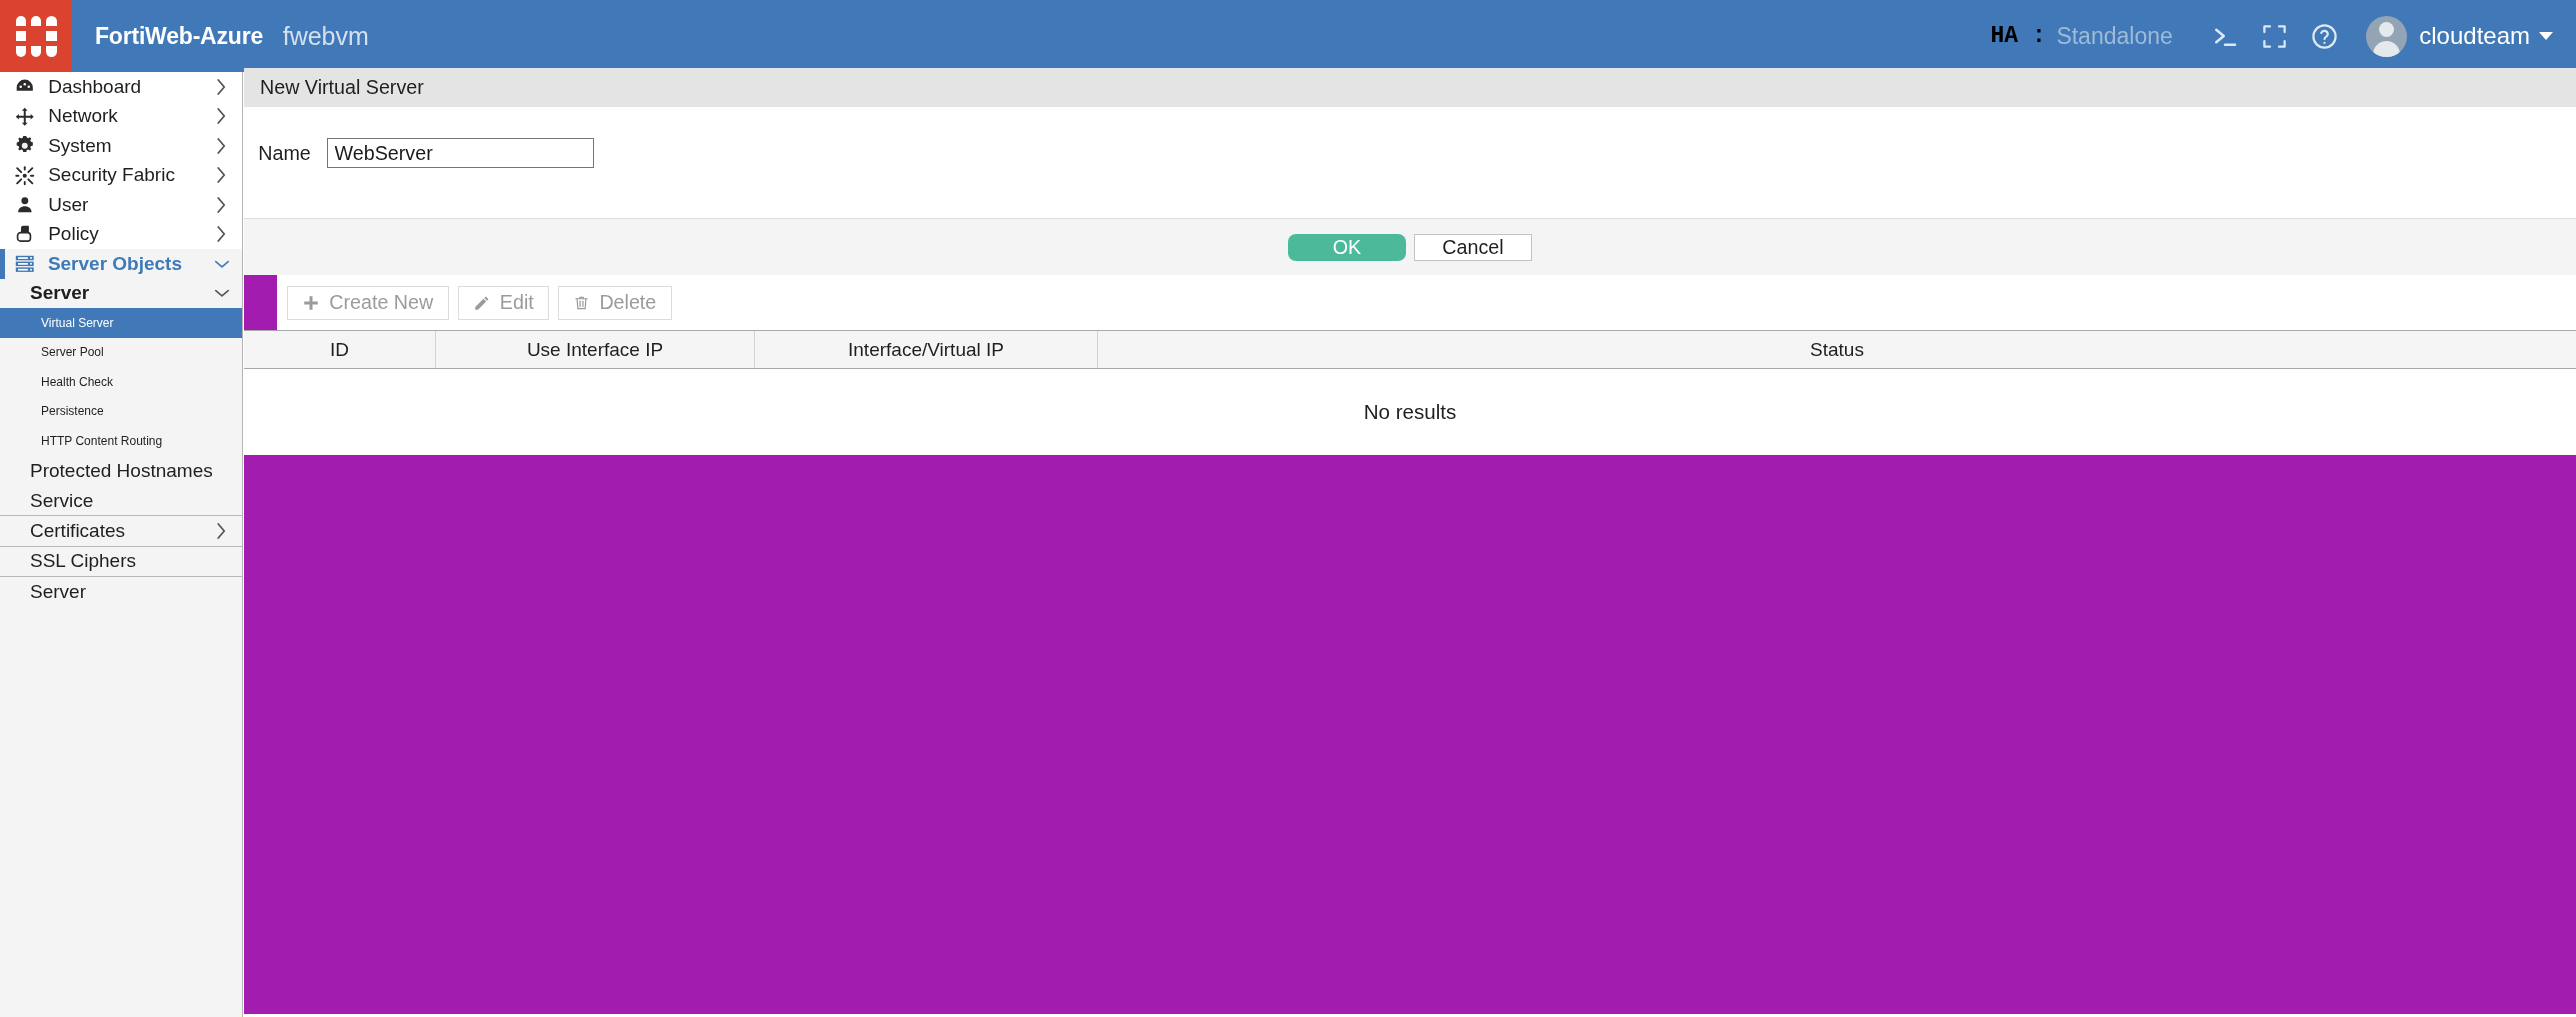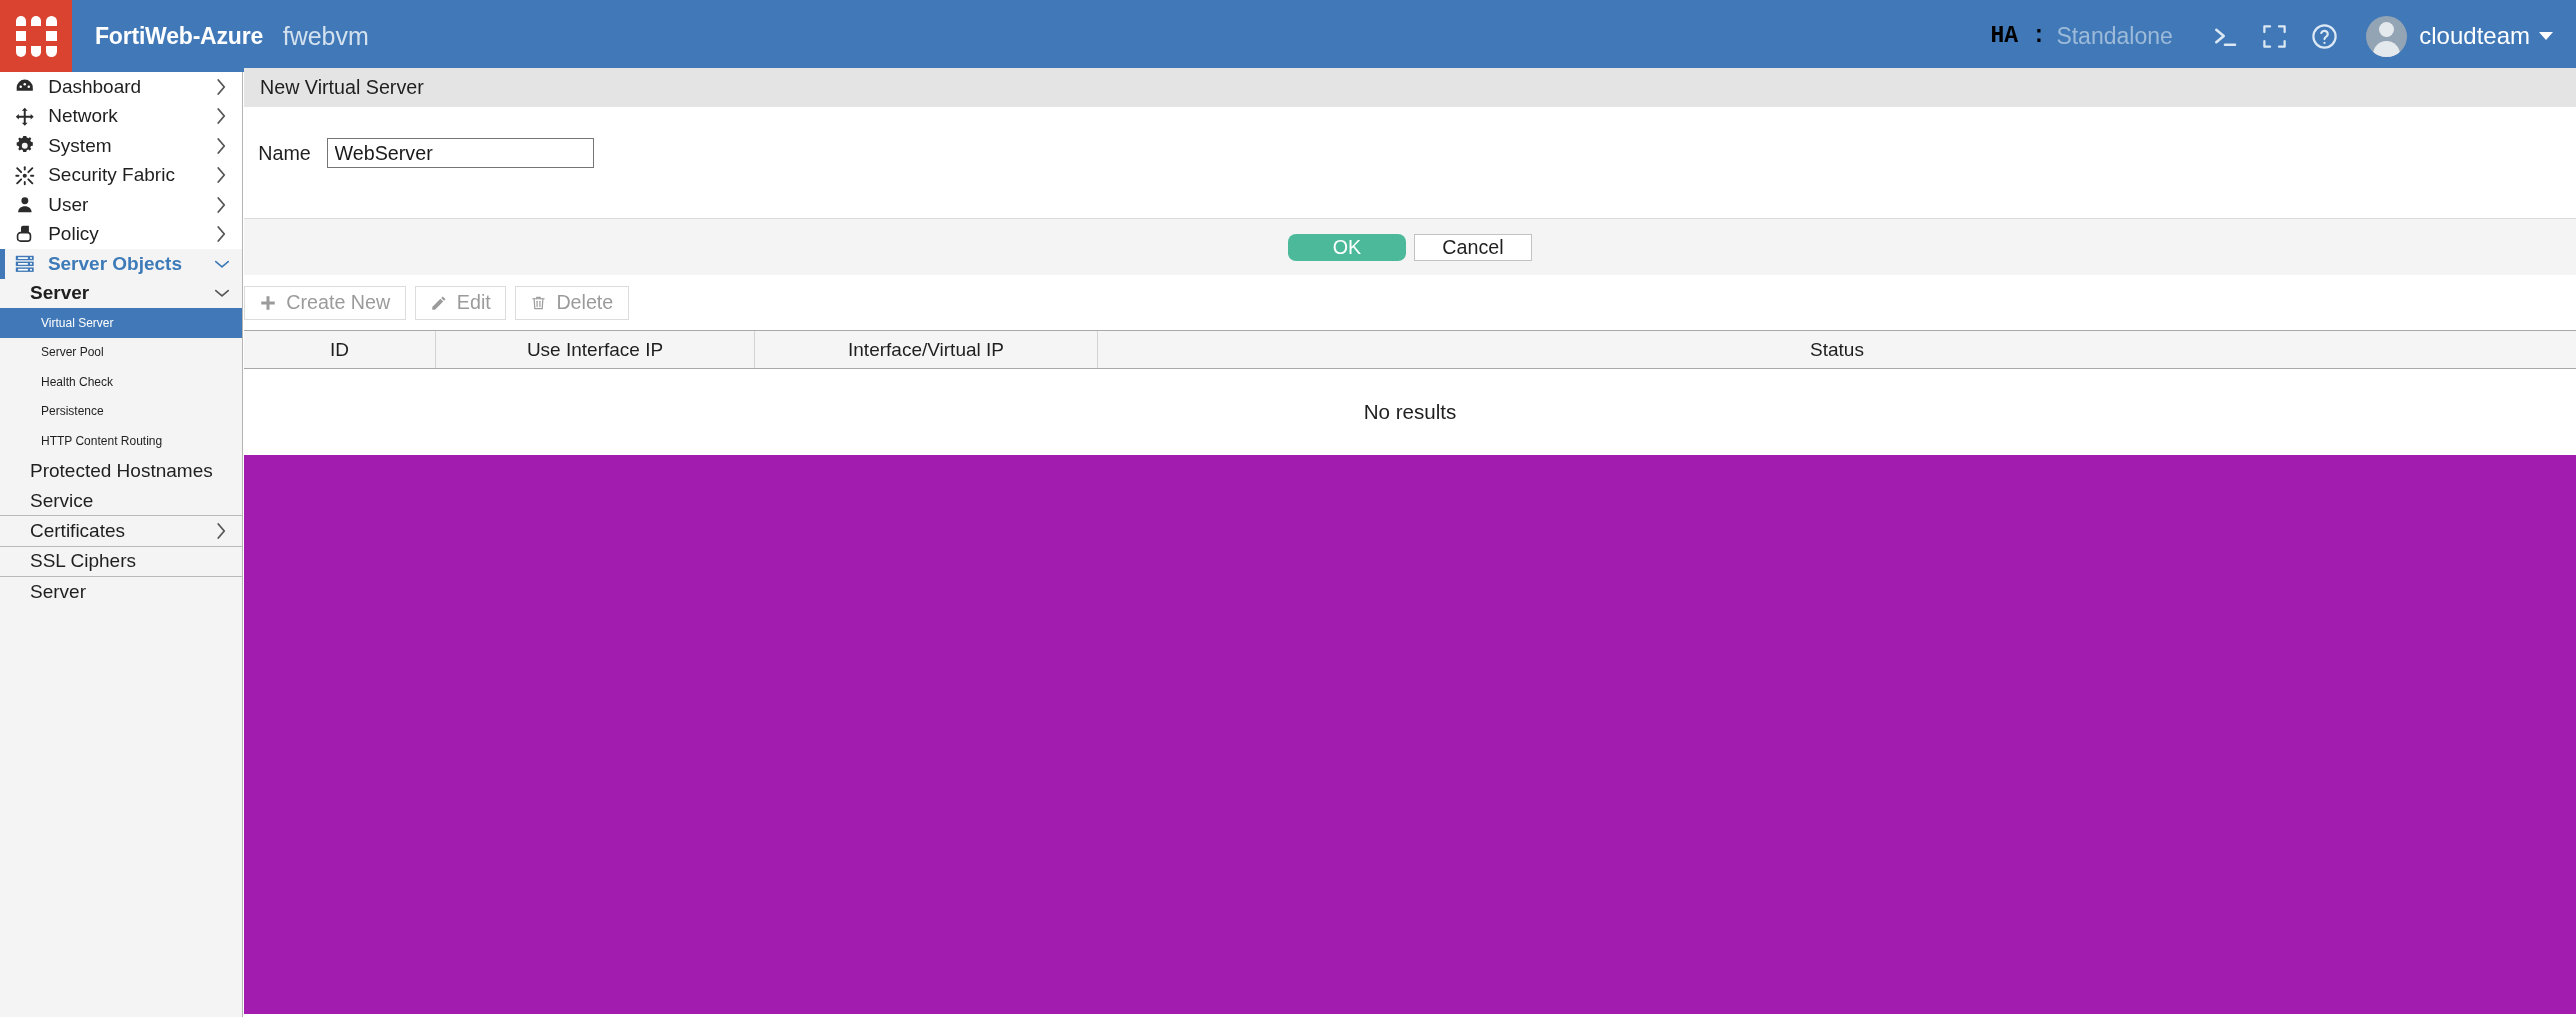--- a/index.html
+++ b/index.html
@@ -217,21 +217,22 @@
     color: #1f1f1f; font-size: 19.7px;
     border: 0.9px solid #c2c2c2; border-radius: 0;
     font-family: "Liberation Sans", sans-serif;
     cursor: pointer;
     display: flex; align-items: center; justify-content: center;
   }
 
   #toolbar {
     height: 55px; background: #ffffff;
     display: flex; align-items: center;
-    padding-left: 0;
+    padding-left: 10px;
+    margin-left: 33px;
   }
   .tb-btn {
     height: 34px; min-width: 75px;
     border: 0.9px solid #dcdcdc;
     background: #ffffff;
     color: #9b9b9b;
     font-size: 19.7px;
     font-family: "Liberation Sans", sans-serif;
     display: flex; align-items: center; justify-content: center;
     padding: 0 14.3px; margin-right: 9px;

